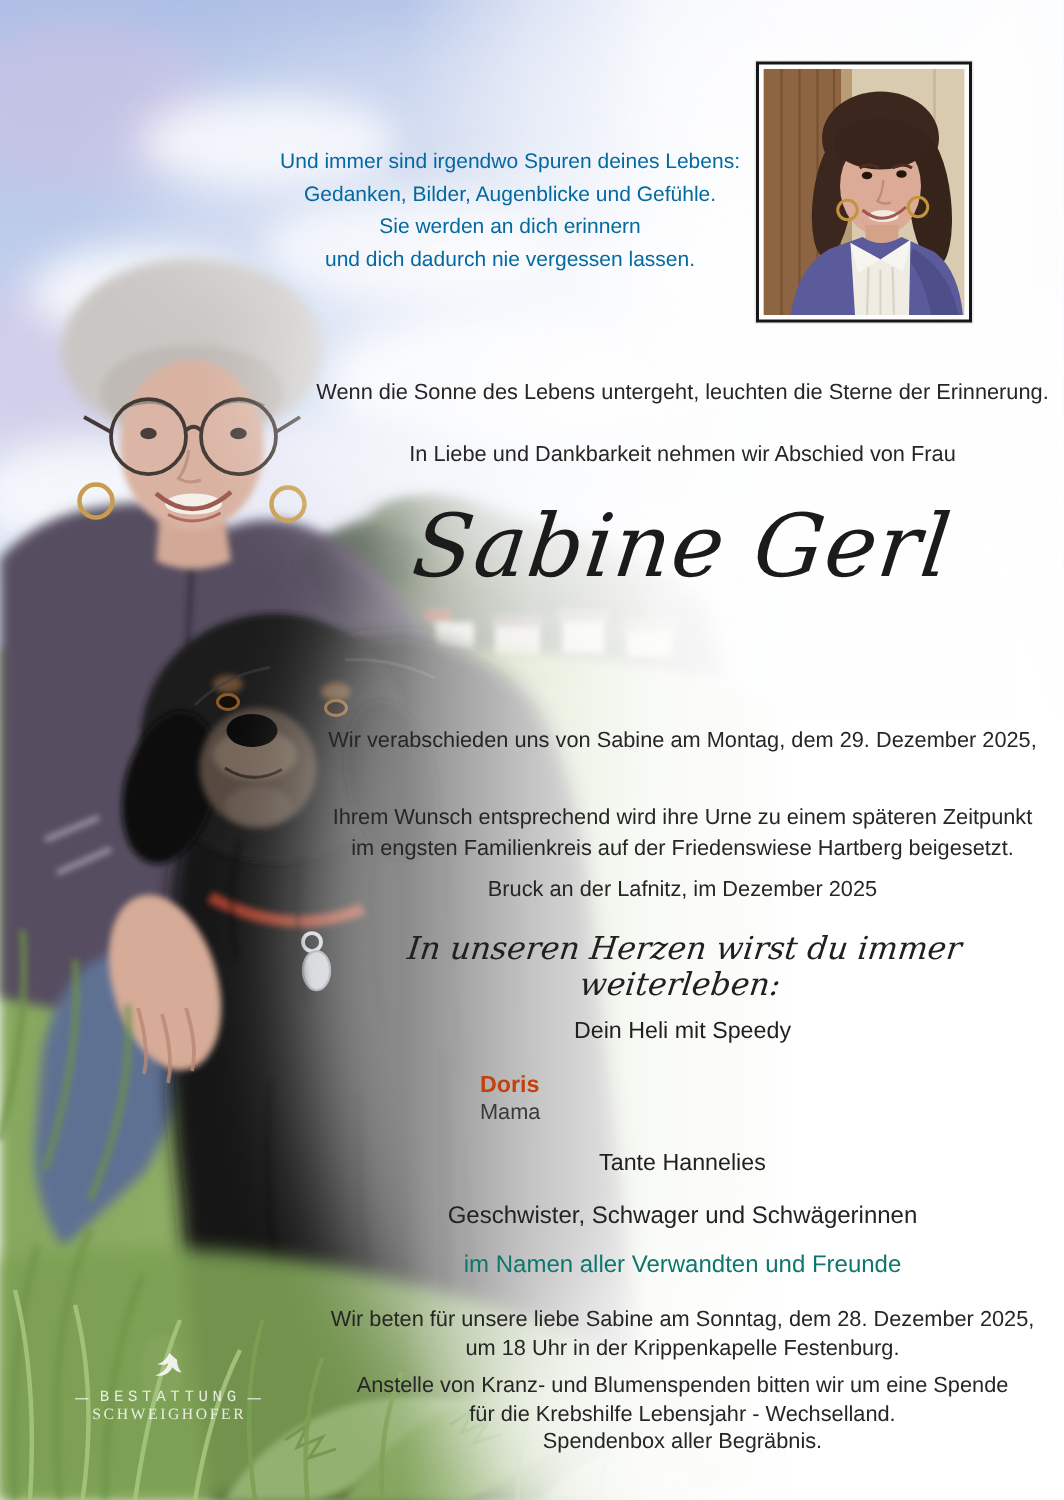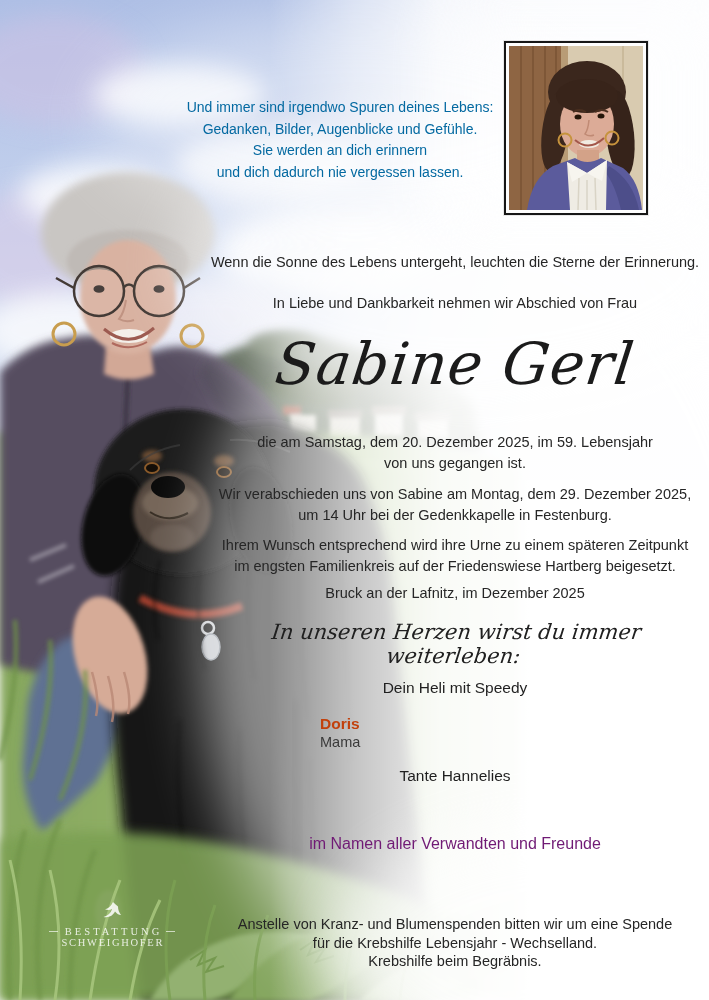--- a/index.html
+++ b/index.html
@@ -32,40 +32,40 @@
     font-size:21px;color:#202020;transform:skewX(-7deg);
   }
   .husband{left:205px;top:679px;width:500px;font-size:15.5px;font-weight:400;color:#1f1f1f;}
   .mourner-block{position:absolute;z-index:3;text-align:left;}
   .mourner-left{left:320px;top:715px;}
   .mourner-right{left:535px;top:715px;}
   .mourner-name{font-size:15.5px;font-weight:700;color:#c2410c;line-height:18px;}
   .mourner-relation{font-size:14.5px;color:#3a3a3a;line-height:19px;}
   .aunt{left:205px;top:767px;width:500px;font-size:15.5px;font-weight:400;color:#1f1f1f;}
   .siblings{left:205px;top:802px;width:500px;font-size:16px;color:#232323;}
-  .relatives{left:205px;top:835px;width:500px;font-size:16px;color:#701a75;}
+  .relatives{left:205px;top:835px;width:500px;font-size:16px;color:#0f766e;}
   .p-prayer{top:871px;font-size:14.5px;line-height:19px;}
   .p-donation{top:915px;font-size:14.5px;line-height:18.5px;}
 
   
   .portrait{
     position:absolute;left:504px;top:41px;z-index:4;margin:0;
     width:134px;height:164px;border:2px solid #161616;padding:3px;background:#fdfdfd;
     box-shadow:0 0 0 1px #e8e8e8;
   }
   .portrait svg{display:block;width:134px;height:164px;}
 
   
   .watermark{
     position:absolute;left:42px;top:900px;width:140px;z-index:5;
     text-align:center;color:rgba(255,255,255,0.82);
     font-family:"Liberation Serif",serif;
   }
   .watermark .dove{display:block;margin:0 auto 2px auto;}
-  .wm-row{display:flex;align-items:center;justify-content:center;gap:4px;}
+  .wm-row{display:flex;align-items:center;justify-content:center;gap:4px;font-family:Liberation Mono, monospace;}
   .wm-ornament{flex:0 0 9px;height:0;border-top:1px solid rgba(255,255,255,0.65);}
   .wm-line1{font-size:10.5px;letter-spacing:3.1px;text-indent:3.1px;white-space:nowrap;}
   .wm-line2{font-size:10.5px;letter-spacing:1.7px;text-indent:1.7px;white-space:nowrap;}
 </style>
 </head>
 <body>
 
 <div class="card">
 
   <svg class="photo-bg" viewBox="0 0 709 1000" preserveAspectRatio="none">
@@ -267,49 +267,49 @@
     <div>Gedanken, Bilder, Augenblicke und Gefühle.</div>
     <div>Sie werden an dich erinnern</div>
     <div>und dich dadurch nie vergessen lassen.</div>
   </div>
 
   <div class="txt quote">Wenn die Sonne des Lebens untergeht, leuchten die Sterne der Erinnerung.</div>
   <div class="txt farewell-intro">In Liebe und Dankbarkeit nehmen wir Abschied von Frau</div>
 
   <h1 class="txt deceased-name">Sabine Gerl</h1>
 
-  <div class="txt para p-death">
-    <div>die am Samstag, dem 20. Dezember 2025, im 59. Lebensjahr</div>
-    <div>von uns gegangen ist.</div>
-  </div>
 
   <div class="txt para p-farewell">
     <div>Wir verabschieden uns von Sabine am Montag, dem 29. Dezember 2025,</div>
-    <div>um 14 Uhr bei der Gedenkkapelle in Festenburg.</div>
   </div>
 
   <div class="txt para p-urn">
     <div>Ihrem Wunsch entsprechend wird ihre Urne zu einem späteren Zeitpunkt</div>
     <div>im engsten Familienkreis auf der Friedenswiese Hartberg beigesetzt.</div>
   </div>
 
   <div class="txt place-date">Bruck an der Lafnitz, im Dezember 2025</div>
 
   <div class="txt script-heading">In unseren Herzen wirst du immer weiterleben:</div>
 
   <div class="txt husband">Dein Heli mit Speedy</div>
 
   <div class="mourner-block mourner-left">
     <div class="mourner-name">Doris</div>
     <div class="mourner-relation">Mama</div>
   </div>
 
   <div class="txt aunt">Tante Hannelies</div>
+  <div class="txt siblings">Geschwister, Schwager und Schwägerinnen</div>
   <div class="txt relatives">im Namen aller Verwandten und Freunde</div>
 
+  <div class="txt para p-prayer">
+    <div>Wir beten für unsere liebe Sabine am Sonntag, dem 28. Dezember 2025,</div>
+    <div>um 18 Uhr in der Krippenkapelle Festenburg.</div>
+  </div>
 
   <div class="txt para p-donation">
     <div>Anstelle von Kranz- und Blumenspenden bitten wir um eine Spende</div>
     <div>für die Krebshilfe Lebensjahr - Wechselland.</div>
-    <div>Krebshilfe beim Begräbnis.</div>
+    <div>Spendenbox aller Begräbnis.</div>
   </div>
 
 </div>
 
 </body></html>

